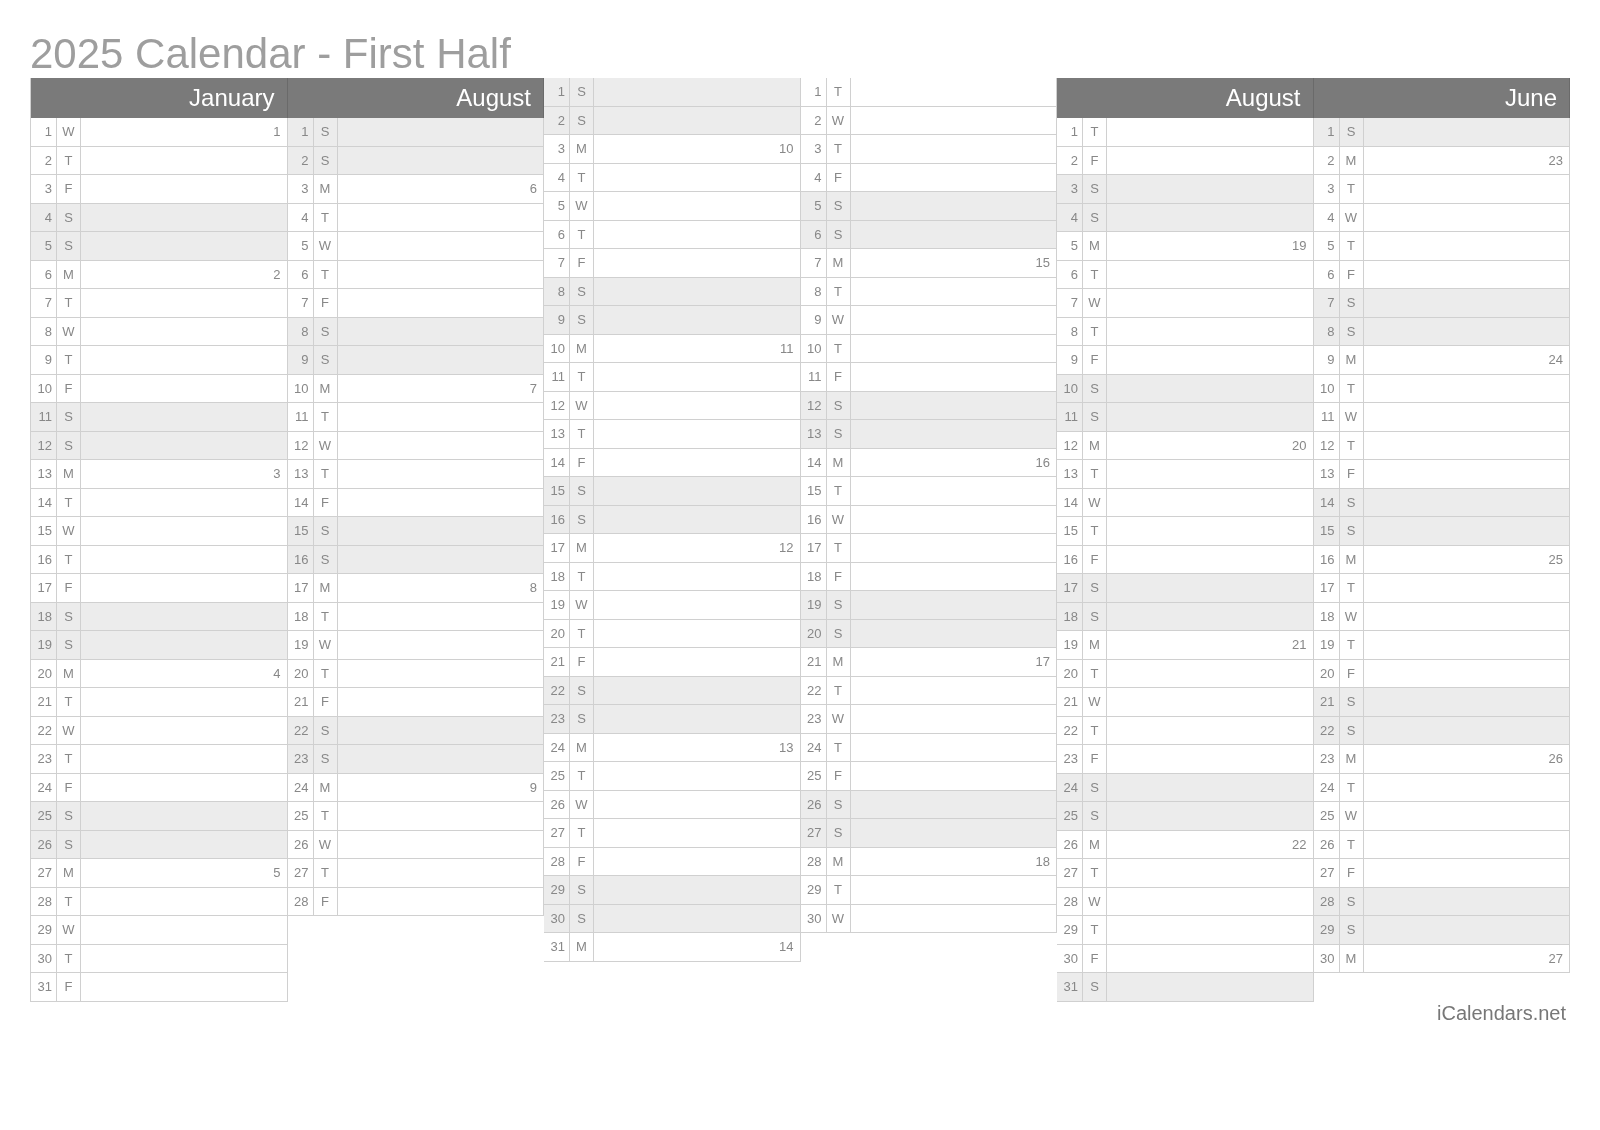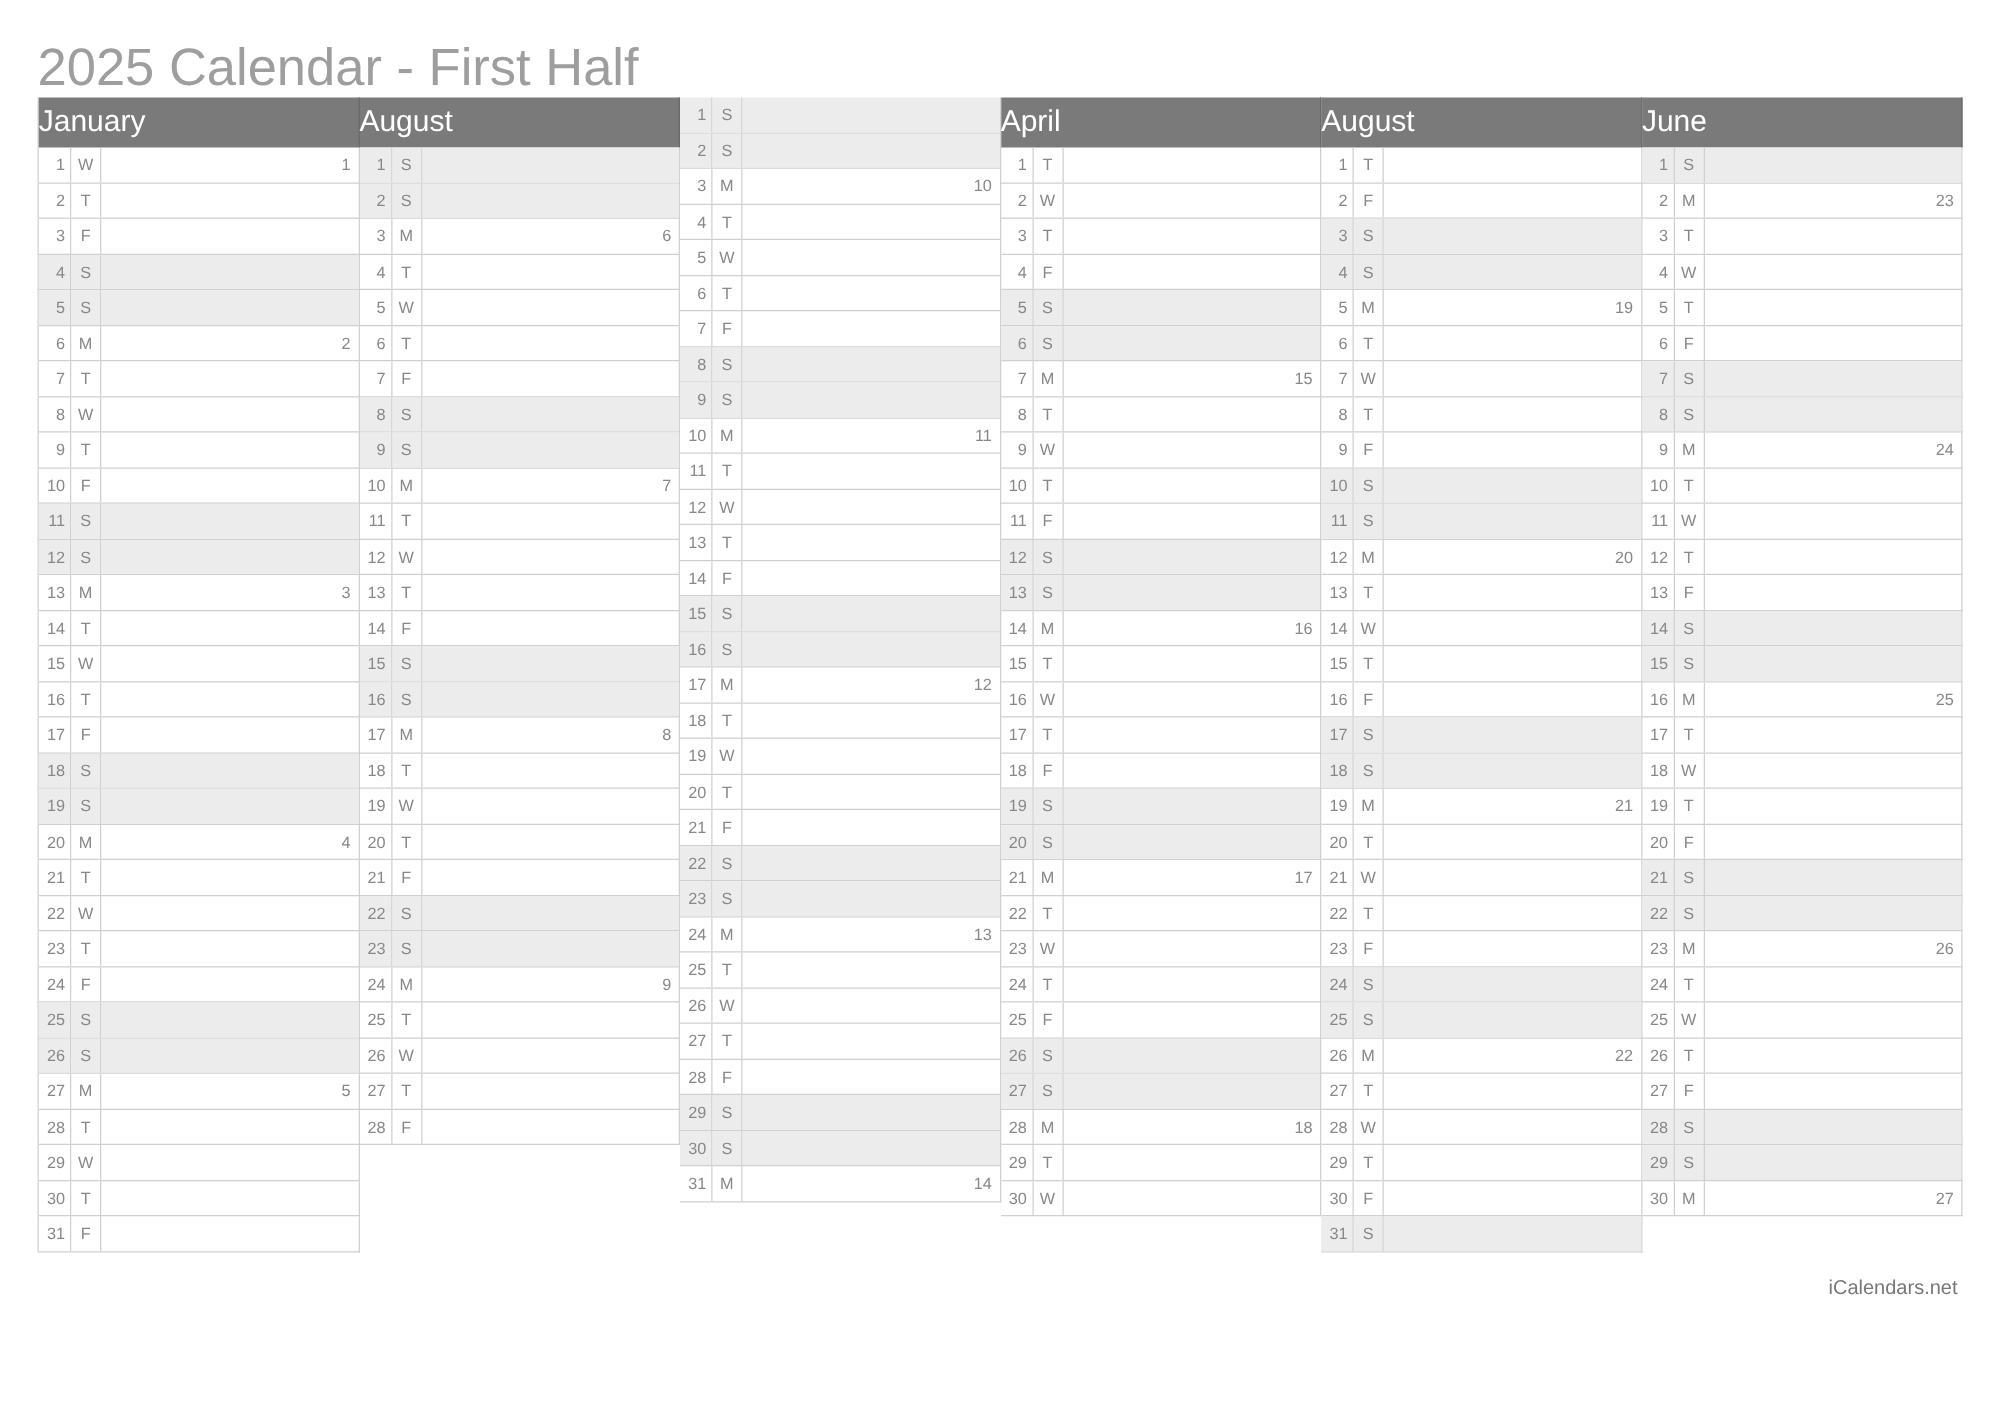--- a/index.html
+++ b/index.html
@@ -19,24 +19,24 @@
     border-left: 1px solid #d0d0d0;
   }
   .month {
     flex: 1;
     display: flex;
     flex-direction: column;
   }
   .month-header {
     background: #7a7a7a;
     color: #fff;
-    text-align: left;
+    text-align: right;
     font-size: 24px;
     font-weight: 400;
-    padding: 6px 0;
+    padding: 6px 12px;
     border-right: 1px solid #6a6a6a;
   }
   .row {
     display: flex;
     height: 28.5px;
     border-bottom: 1px solid #d0d0d0;
     border-right: 1px solid #d0d0d0;
   }
   .row.blank {
     border-bottom: none;
@@ -72,23 +72,23 @@
     font-size: 13px;
     color: #888;
   }
   .weekend .daynum,
   .weekend .dow,
   .weekend .cell {
     background: #ececec;
   }
   .footer {
     text-align: right;
-    font-size: 16px;
+    font-size: 20px;
     color: #777;
-    margin-top: 20px;
+    margin-top: 0;
     padding-right: 4px;
   }
 </style>
 </head>
 <body>
 
 <h1 class="title">2025 Calendar - First Half</h1>
 
 <div class="calendar" id="calendar">
     <div class="month">
@@ -546,21 +546,20 @@
         <div class="dow">S</div>
         <div class="cell"></div>
       </div>
       <div class="row">
         <div class="daynum">31</div>
         <div class="dow">M</div>
         <div class="cell">14</div>
       </div>
     </div>
     <div class="month">
-      <div class="month-header">April</div>
       <div class="row">
         <div class="daynum">1</div>
         <div class="dow">T</div>
         <div class="cell"></div>
       </div>
       <div class="row">
         <div class="daynum">2</div>
         <div class="dow">W</div>
         <div class="cell"></div>
       </div>

